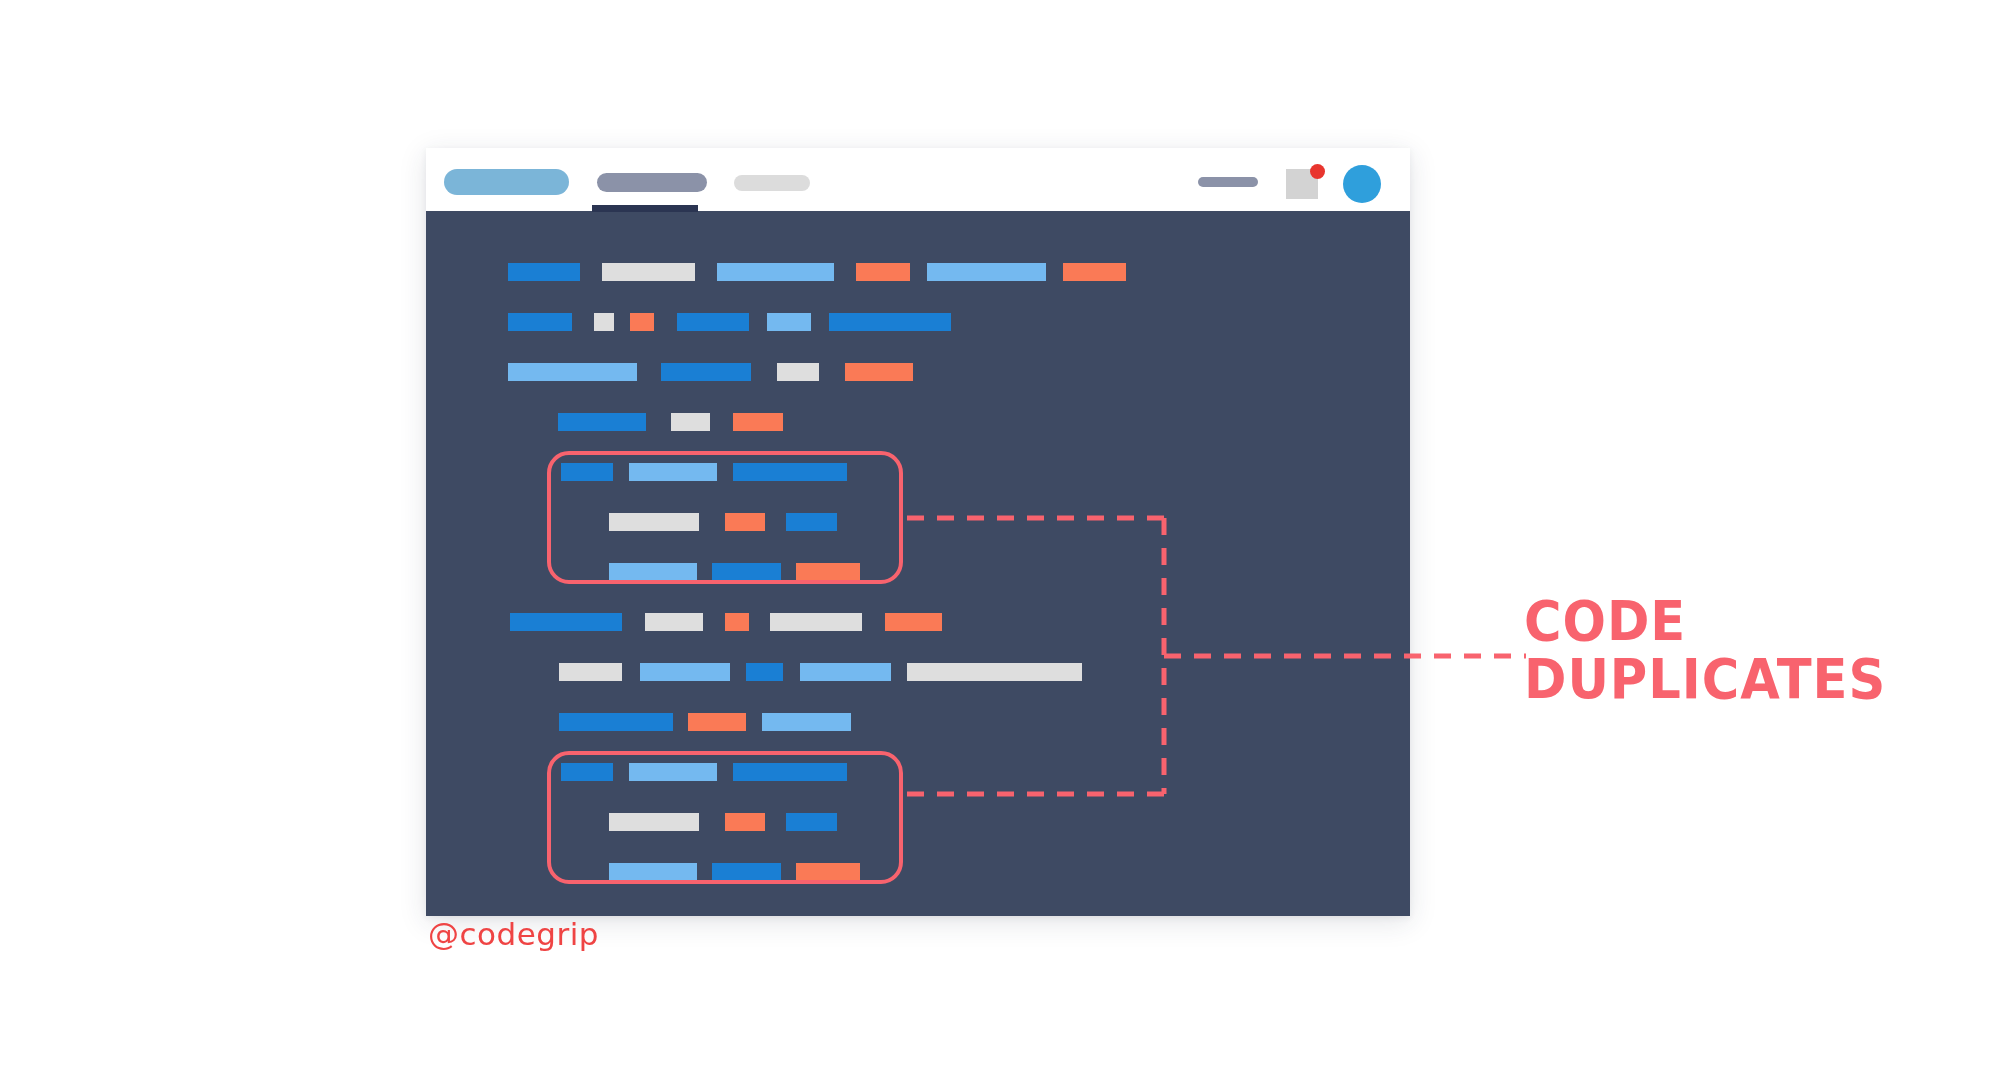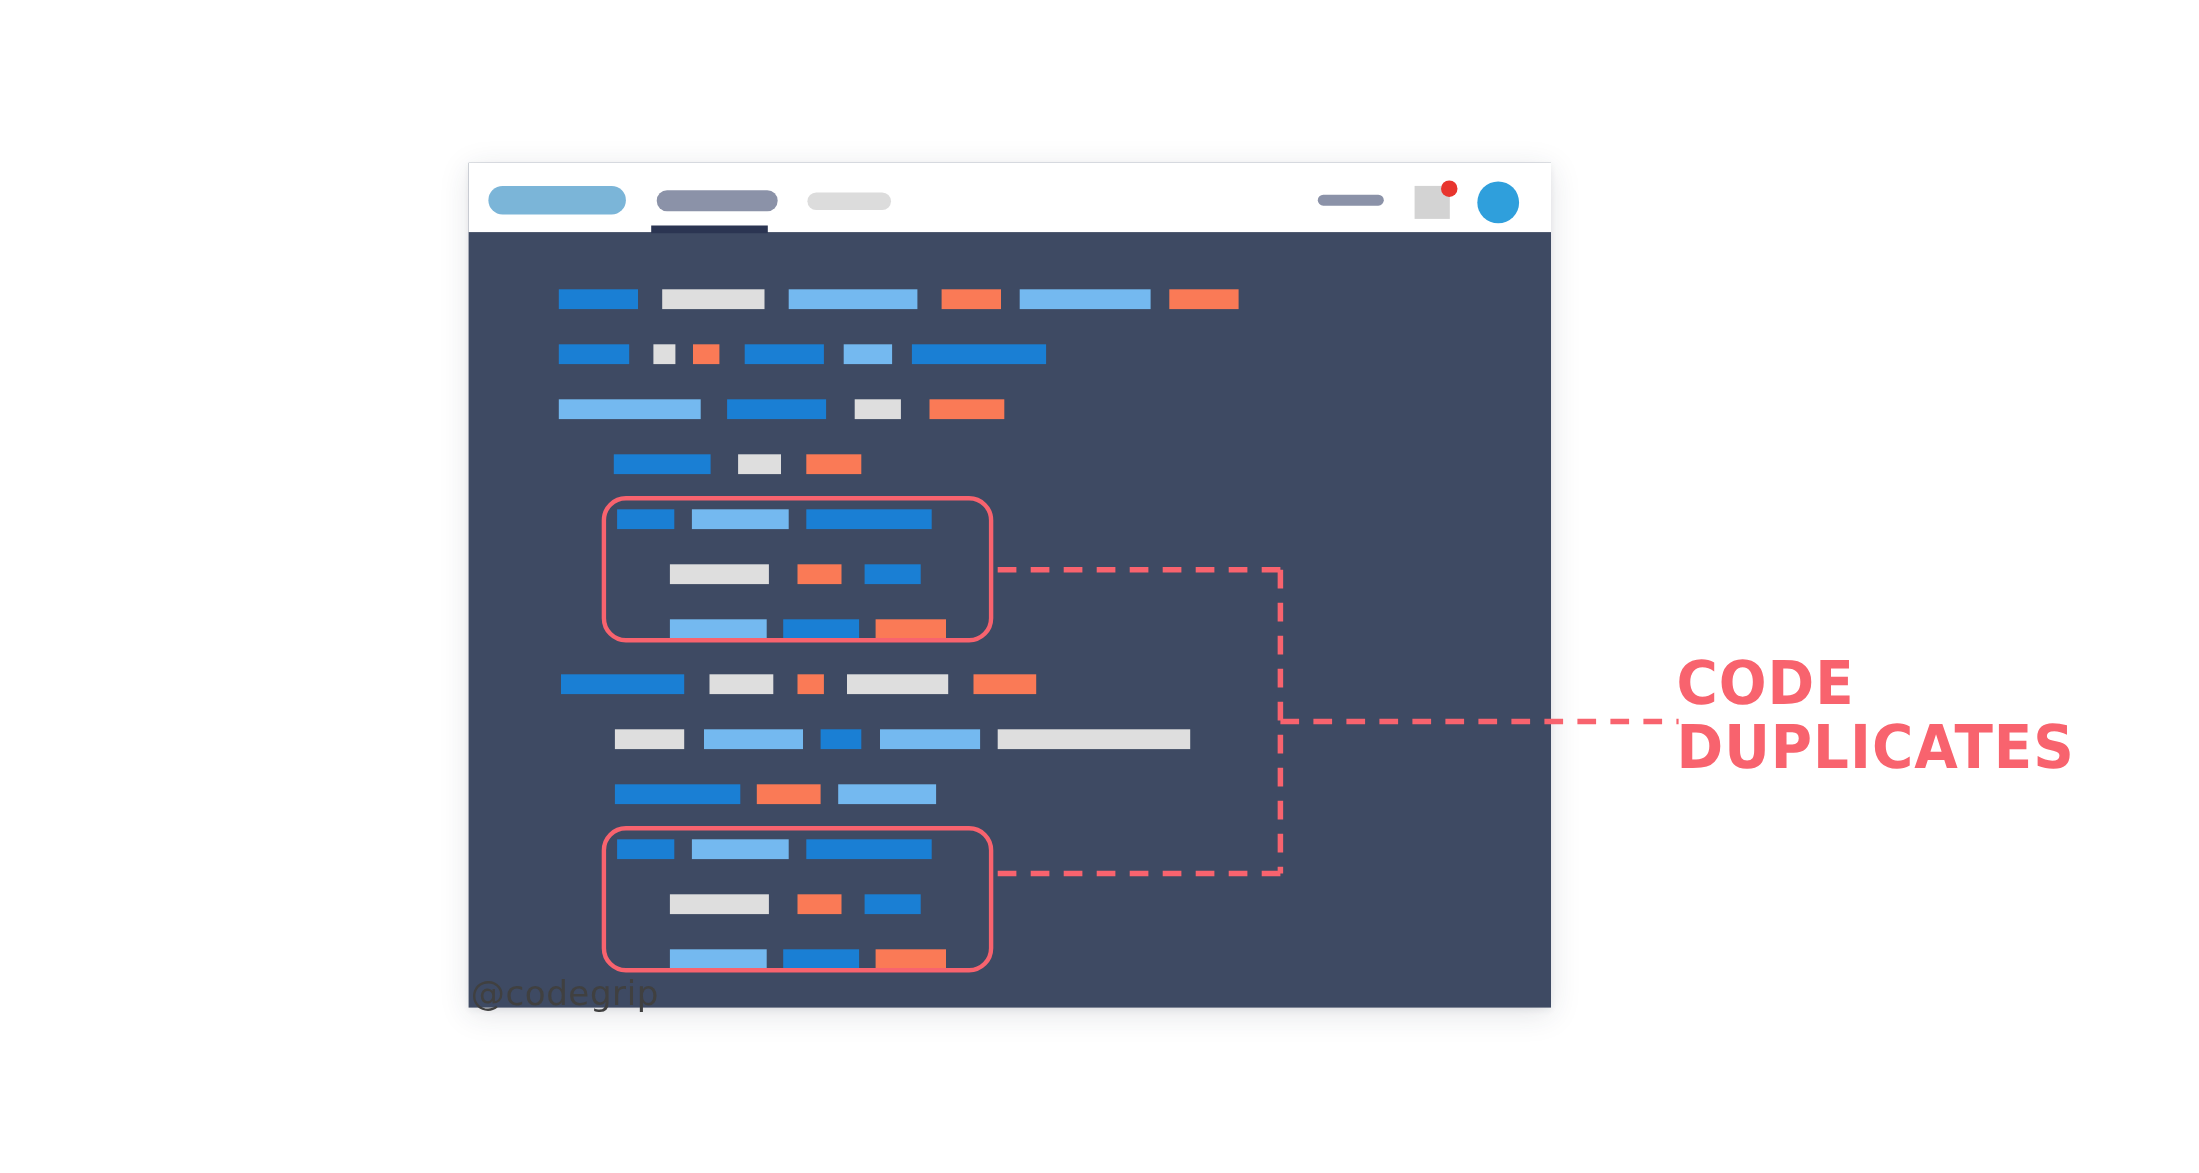--- a/index.html
+++ b/index.html
@@ -170,24 +170,24 @@
     text-transform: uppercase;
     transform: scaleX(0.93);
     transform-origin: left top;
   }
   #label-code-duplicates .lbl-line { display: block; white-space: nowrap; }
 
   
   #watermark {
     position: absolute;
     left: 428px;
-    top: 886px;
+    top: 916px;
     font-family: "DejaVu Sans", sans-serif;
     font-size: 31px;
-    color: #404040;
+    color: #ef4444;
     letter-spacing: 0.5px;
   }
 </style>
 </head>
 <body>
 
 <div id="canvas">
 
   <div id="app-window">
 

